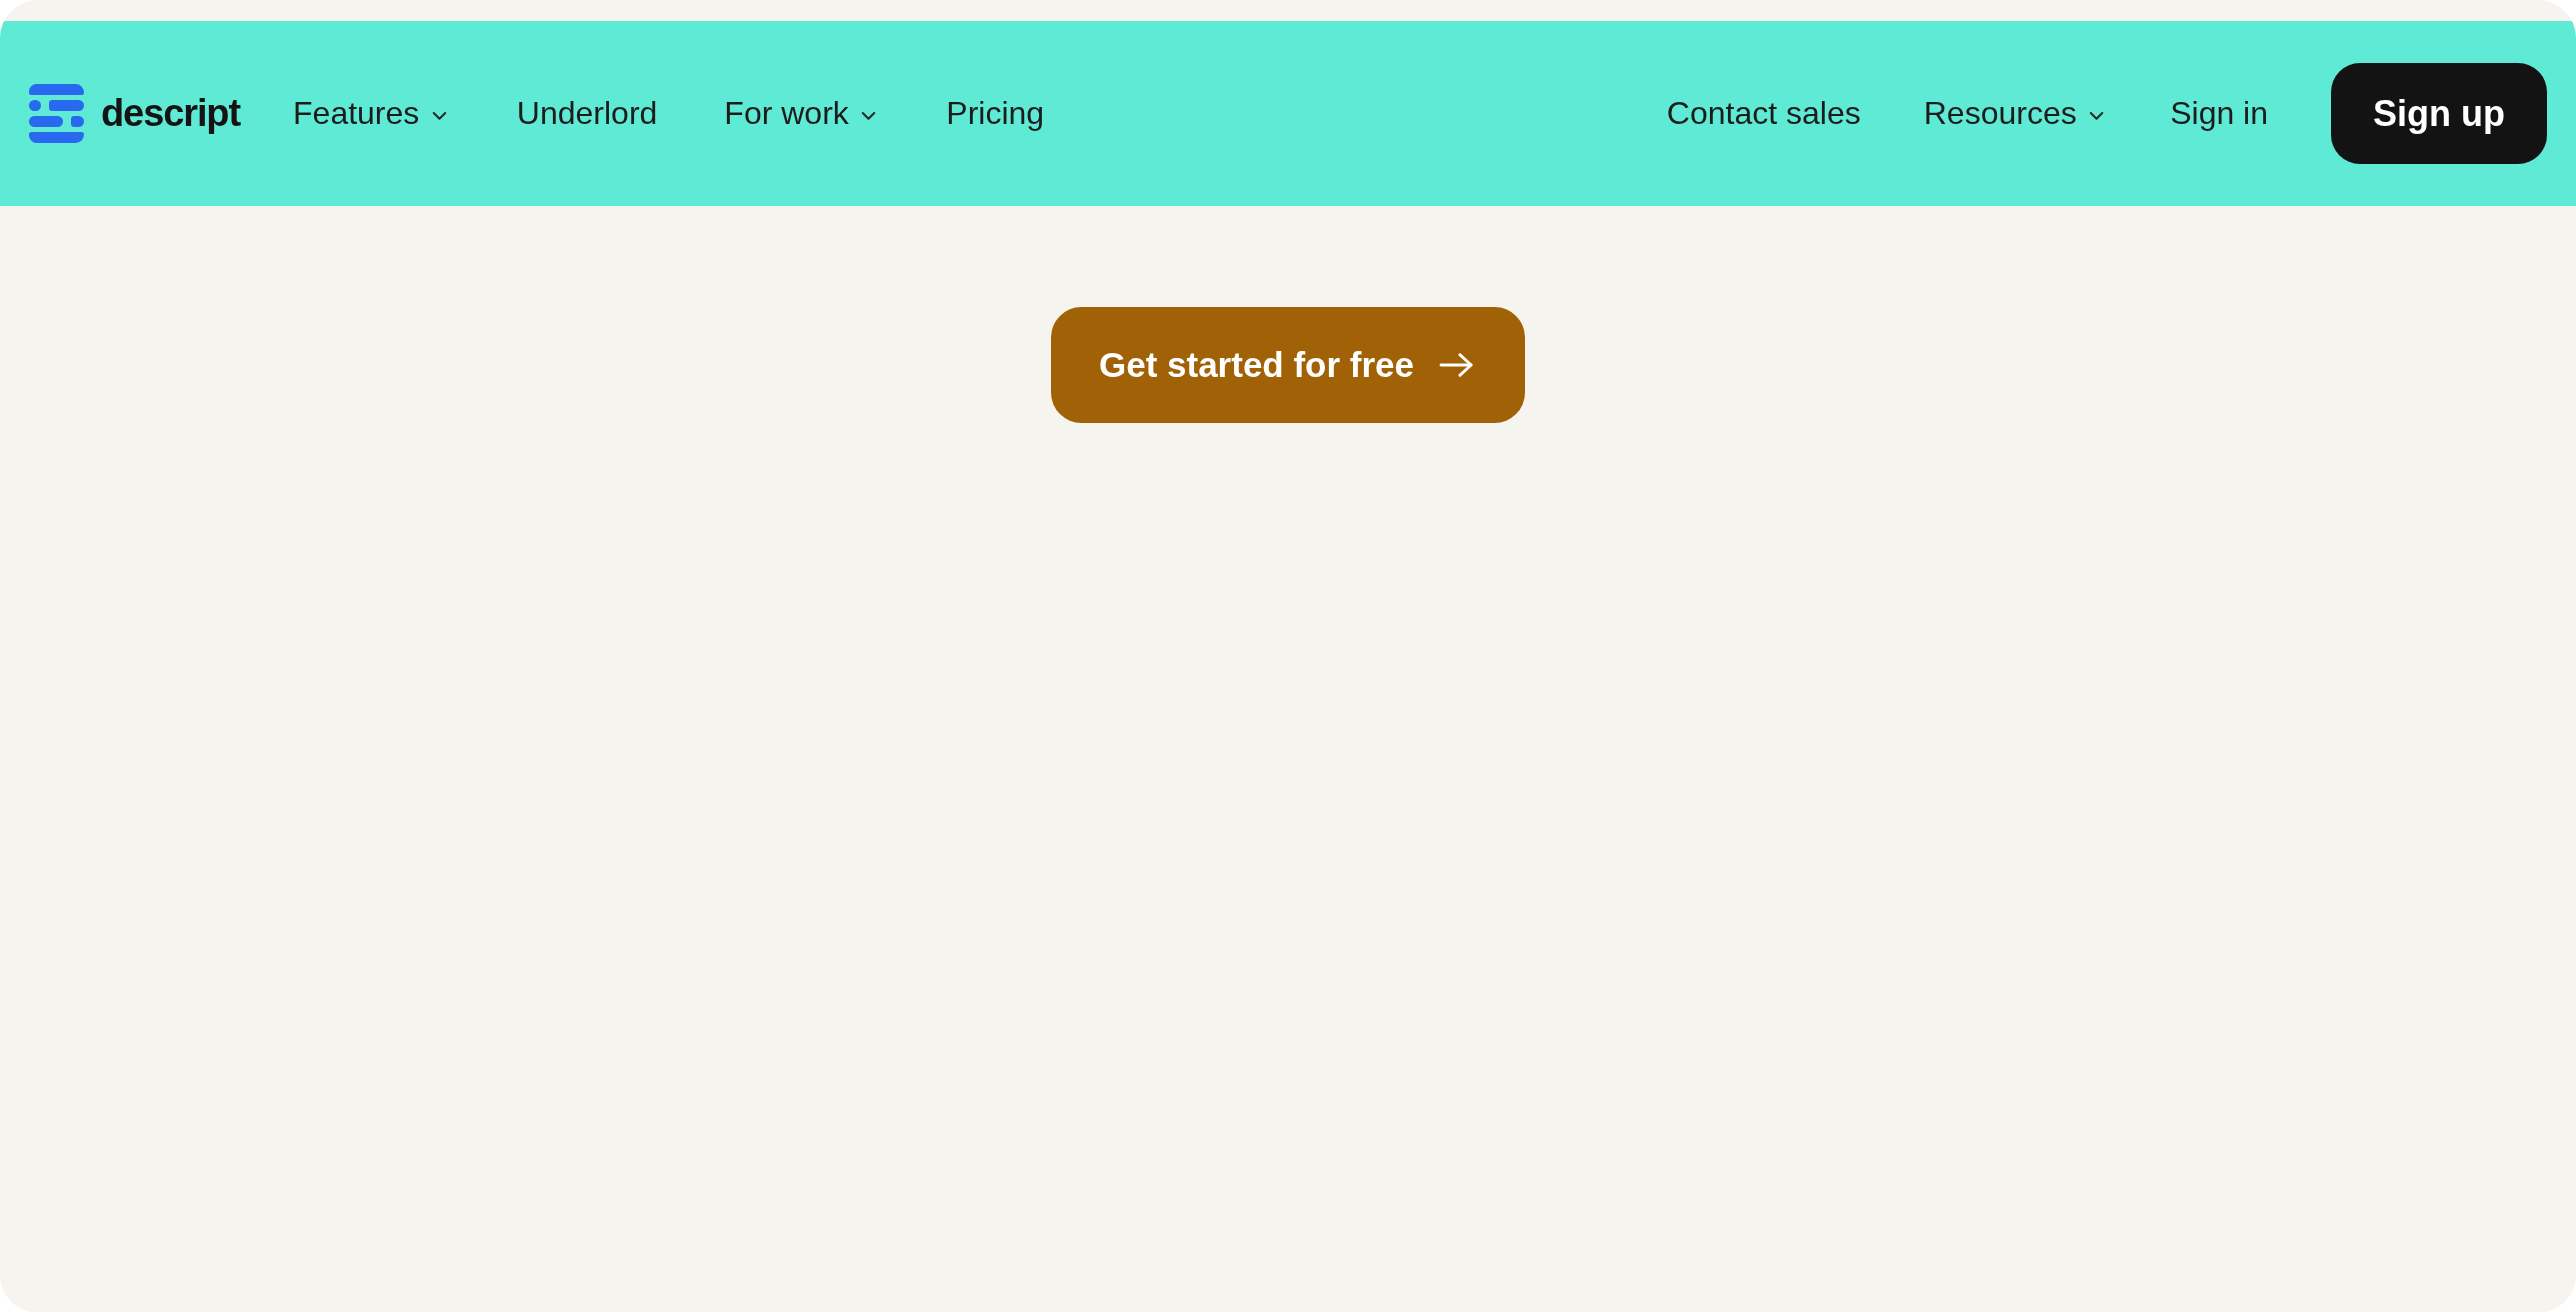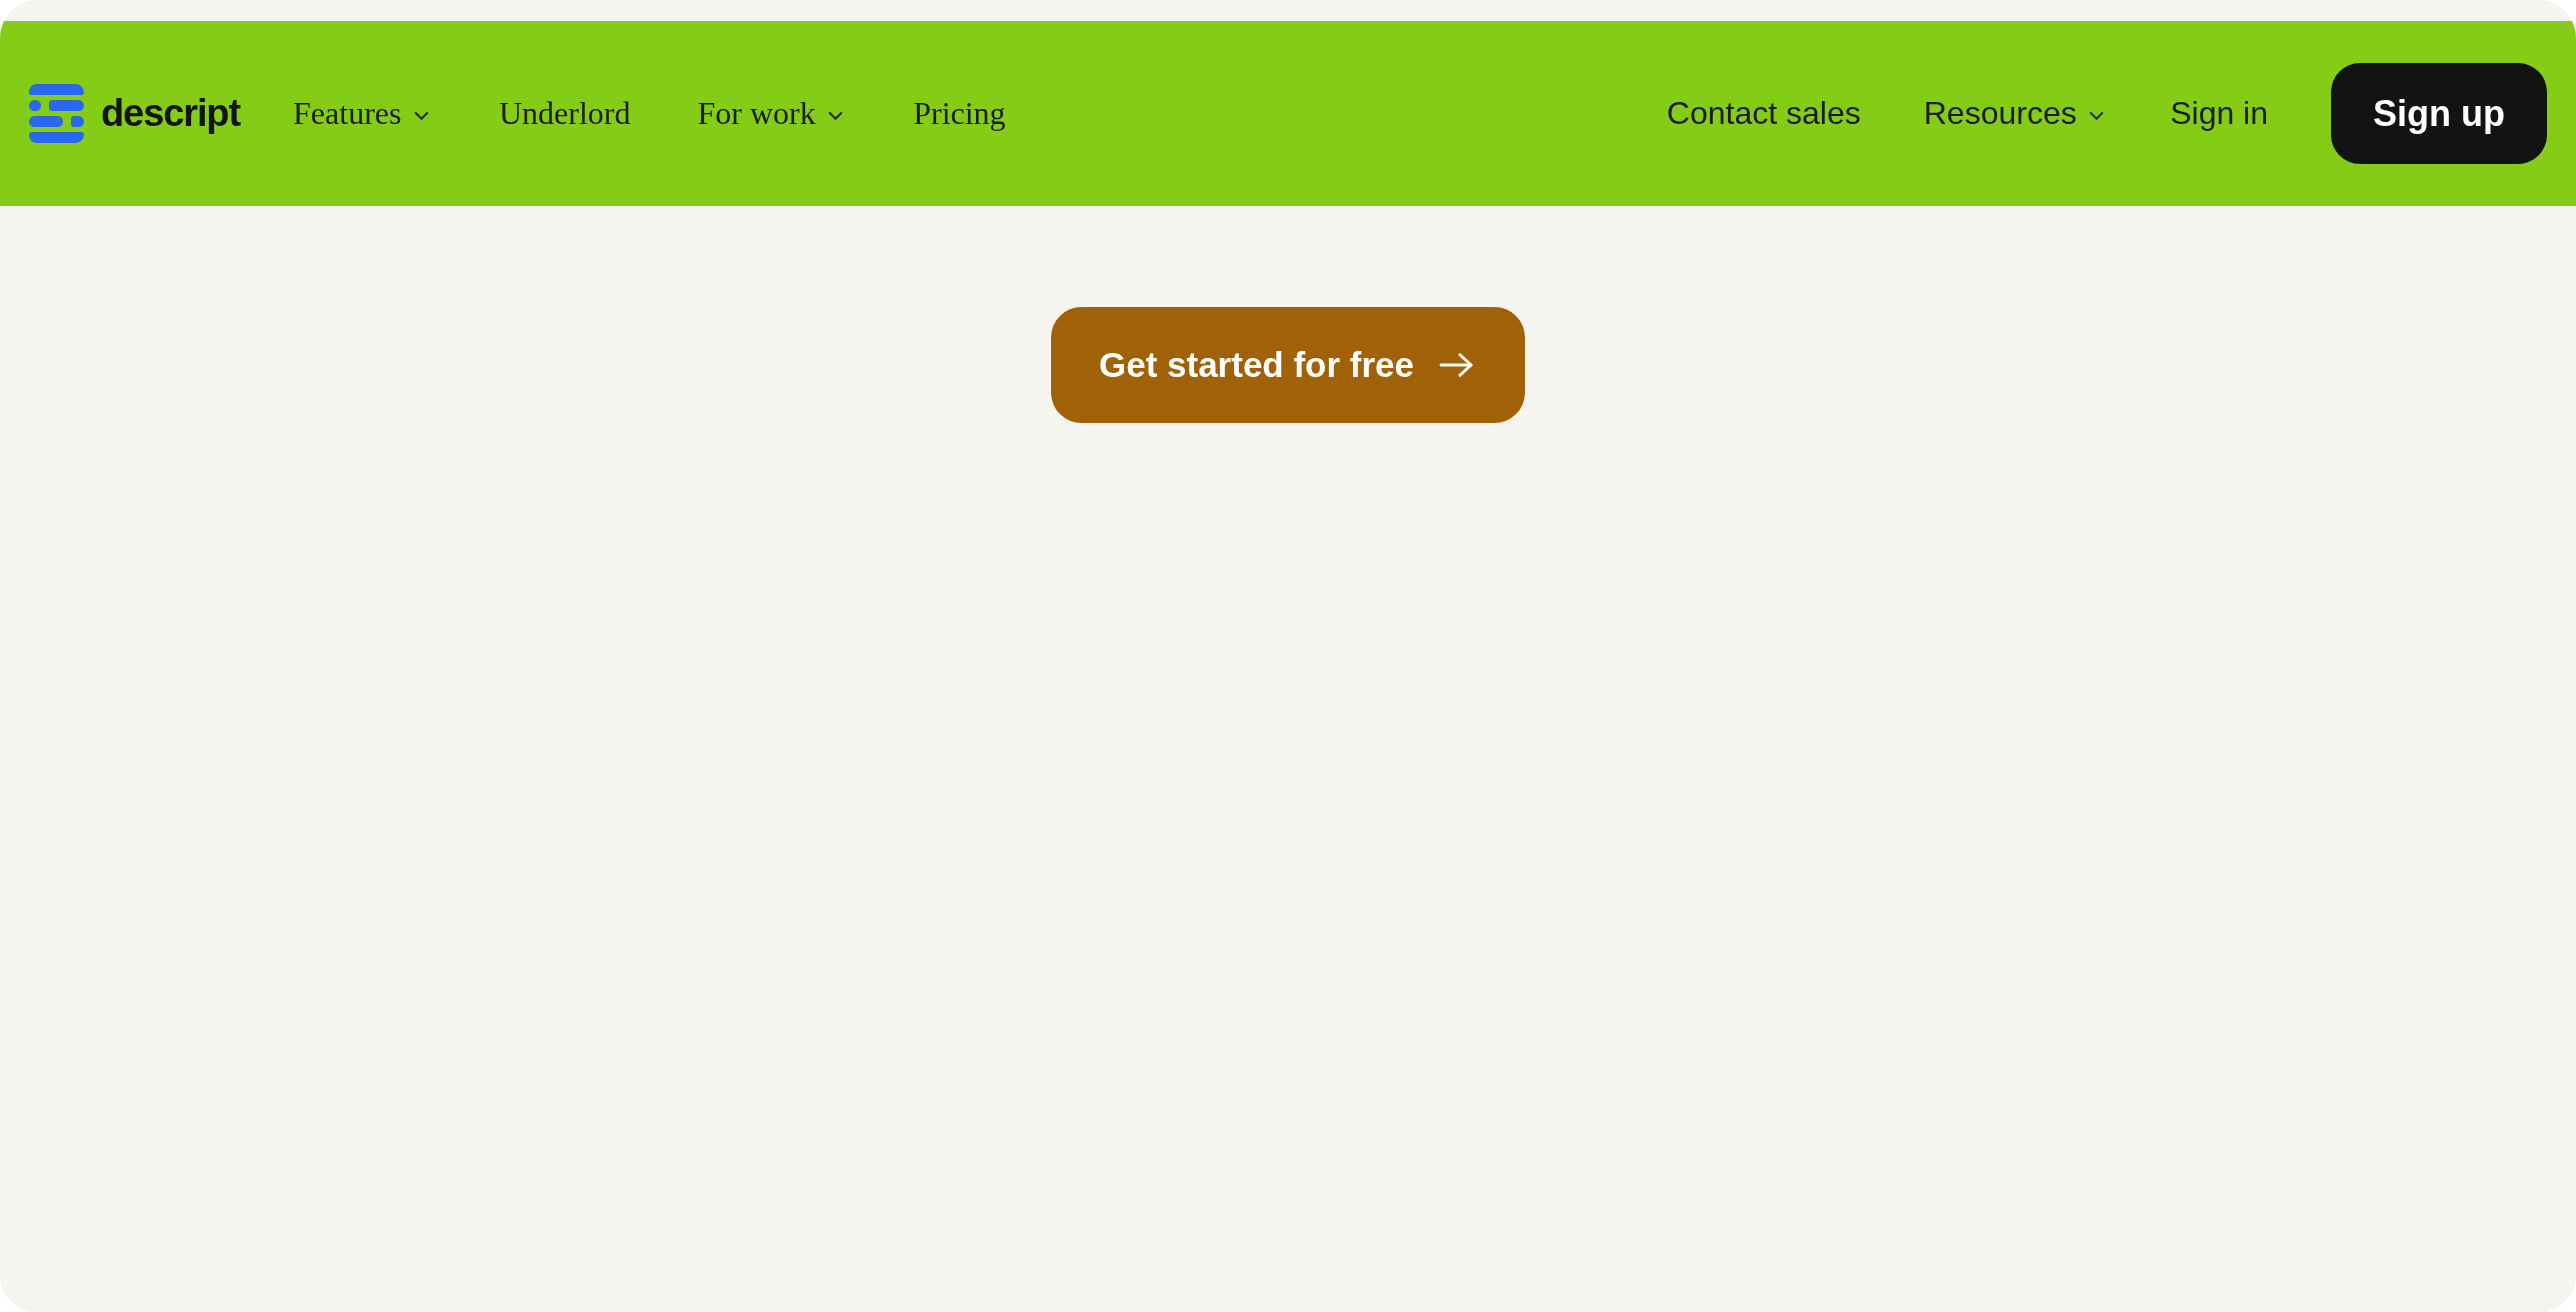--- a/index.html
+++ b/index.html
@@ -13,21 +13,21 @@
     background: #f6f4ef;
     border-radius: 38px;
     overflow: hidden;
   }
 
   
   .header {
     position: absolute;
     top: 21px; left: 0; right: 0;
     height: 185px;
-    background: #84cc16;
+    background: #5eead4;
     display: flex;
     align-items: center;
     padding: 0 29px;
   }
 
   .brand {
     display: flex;
     align-items: center;
     gap: 17px;
     margin-right: 53px;
@@ -50,21 +50,21 @@
   .bar-s4 { width: 13.4px; border-radius: 5.7px 9.5px 9.5px 5.7px; }
 
   .brand-name {
     font-size: 38px;
     font-weight: 700;
     letter-spacing: -1.1px;
     color: #141414;
   }
 
   .nav-left, .nav-right { display: flex; align-items: center; }
-  .nav-left  { gap: 67px; font-family: Liberation Serif, serif; }
+  .nav-left  { gap: 67px; }
   .nav-right { margin-left: auto; gap: 63px; }
 
   .nav-item {
     display: flex;
     align-items: center;
     gap: 9.5px;
     font-size: 32px;
     font-weight: 500;
     color: #1c1c1c;
     cursor: pointer;

